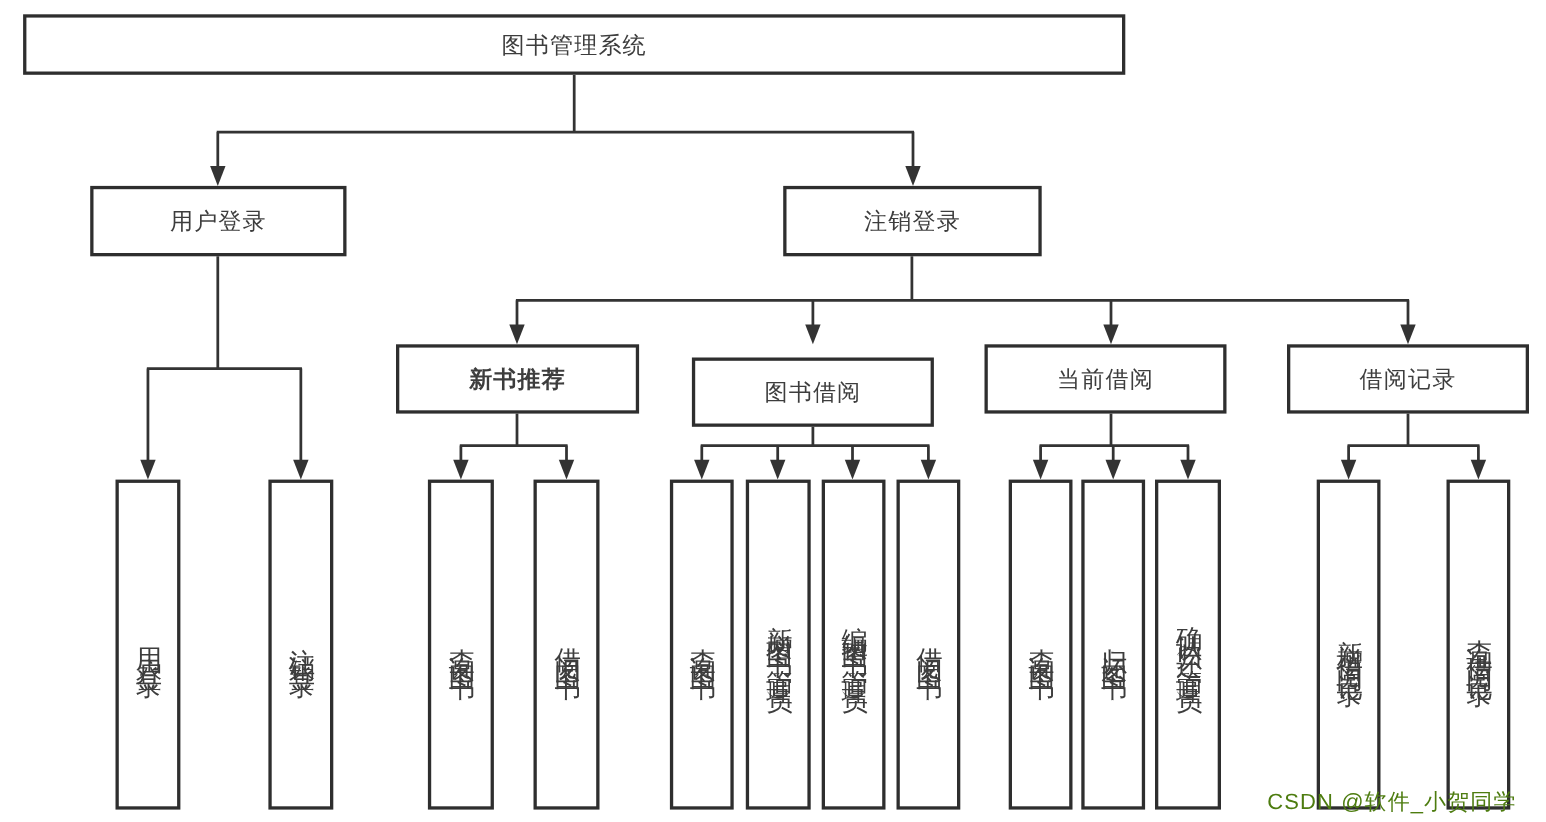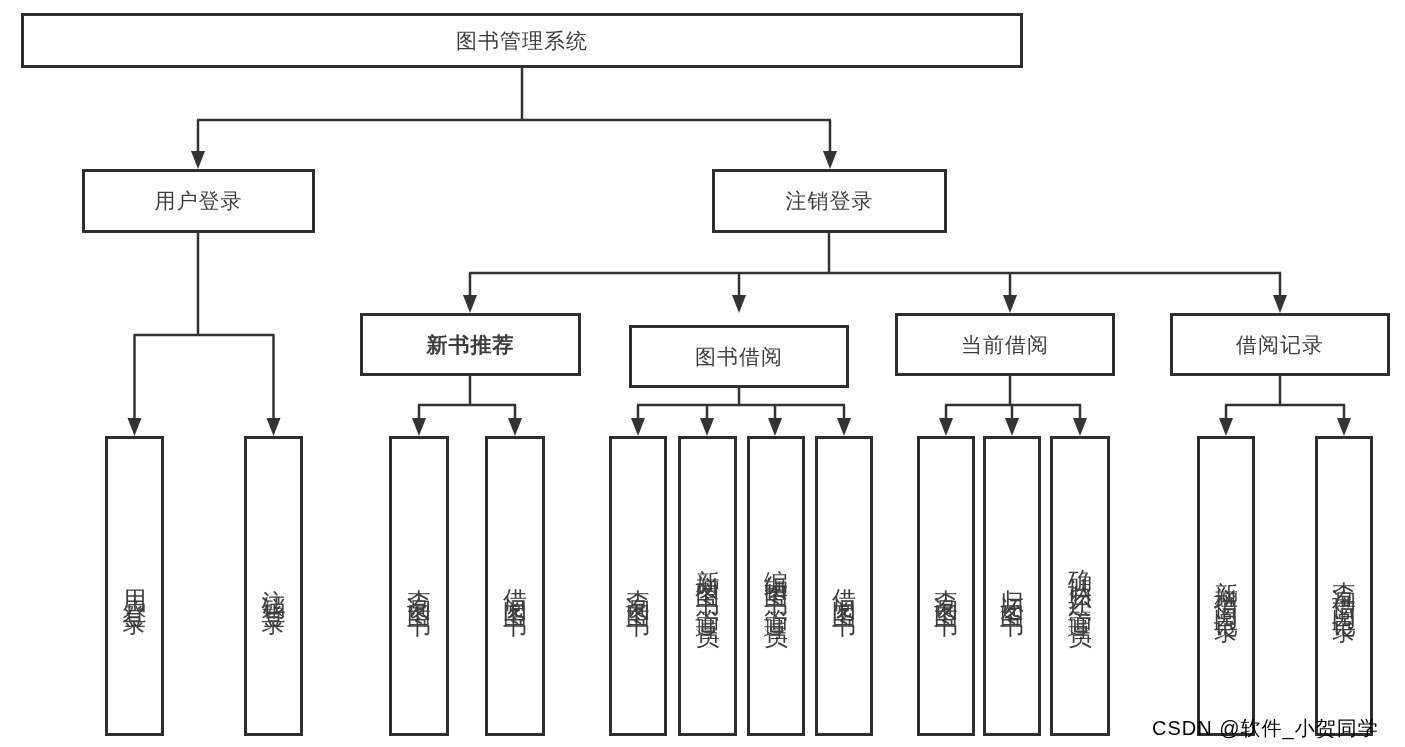--- a/index.html
+++ b/index.html
@@ -45,21 +45,21 @@
     font-size: 24px;
     letter-spacing: 8px;
     color: #3d3d3d;
     line-height: 1;
   }
   .watermark {
     position: absolute;
     left: 1152px;
     top: 715px;
     font-size: 20px;
-    color: #000000;
+    color: #4d7c0f;
     letter-spacing: 1px;
     white-space: nowrap;
     z-index: 3;
   }
 </style>
 </head>
 <body>
 
 <div class="canvas">
 

